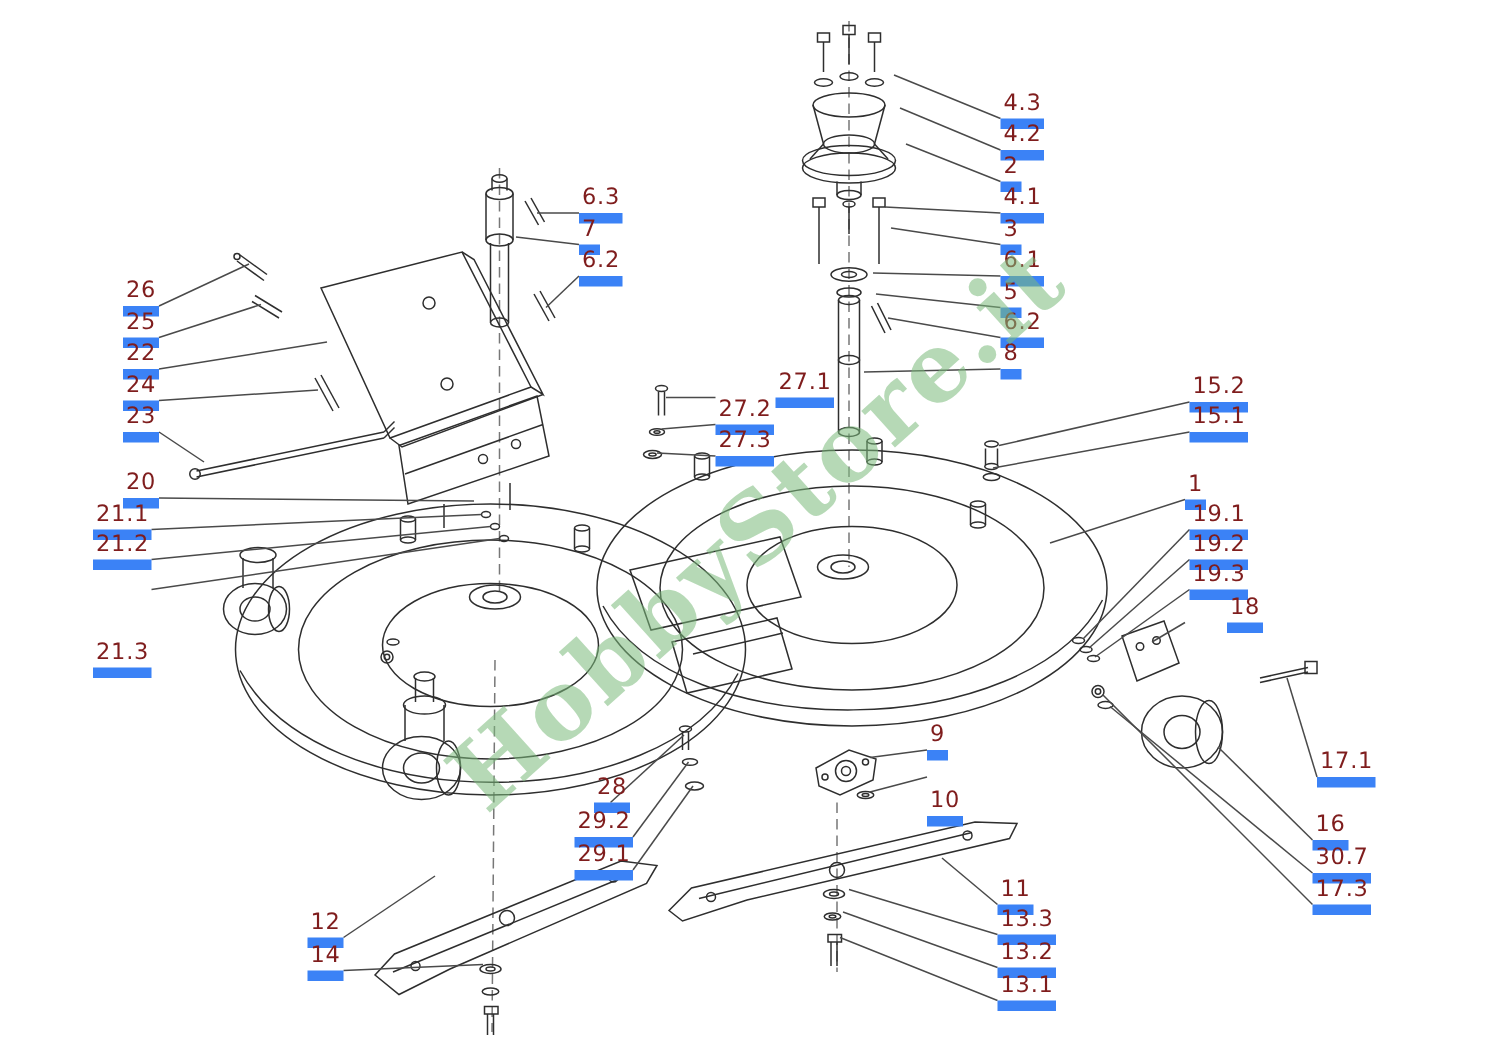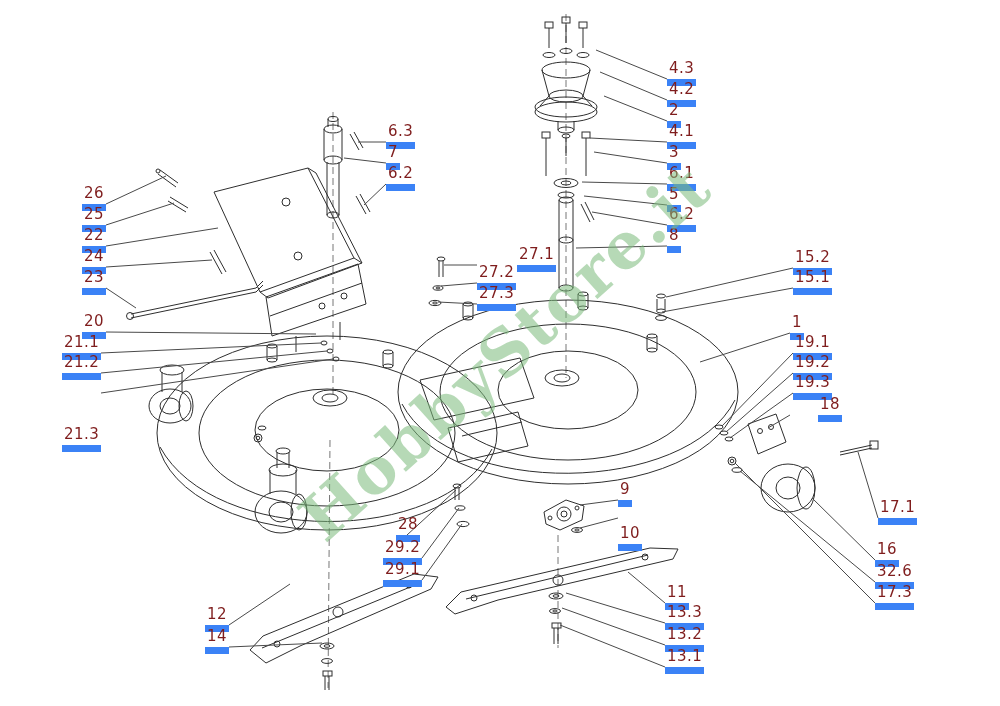--- a/index.html
+++ b/index.html
@@ -360,21 +360,21 @@
     <div class="part-label" style="left: 667px; top: 228px;">8</div>
     <div class="part-label" style="left: 793px; top: 250px;">15.2</div>
     <div class="part-label" style="left: 793px; top: 270px; text-align: center;">15.1</div>
     <div class="part-label" style="left: 790px; top: 315px;">1</div>
     <div class="part-label" style="left: 793px; top: 335px;">19.1</div>
     <div class="part-label" style="left: 793px; top: 355px;">19.2</div>
     <div class="part-label" style="left: 793px; top: 375px;">19.3</div>
     <div class="part-label" style="left: 818px; top: 397px;">18</div>
     <div class="part-label" style="left: 878px; top: 500px;">17.1</div>
     <div class="part-label" style="left: 875px; top: 542px;">16</div>
-    <div class="part-label" style="left: 875px; top: 564px;">32.6</div>
+    <div class="part-label" style="left: 875px; top: 564px;">30.7</div>
     <div class="part-label" style="left: 875px; top: 585px;">17.3</div>
     <div class="part-label" style="left: 82px; top: 186px;">26</div>
     <div class="part-label" style="left: 82px; top: 207px;">25</div>
     <div class="part-label" style="left: 82px; top: 228px;">22</div>
     <div class="part-label" style="left: 82px; top: 249px;">24</div>
     <div class="part-label" style="left: 82px; top: 270px;">23</div>
     <div class="part-label" style="left: 82px; top: 314px;">20</div>
     <div class="part-label" style="left: 62px; top: 335px;">21.1</div>
     <div class="part-label" style="left: 62px; top: 355px;">21.2</div>
     <div class="part-label" style="left: 62px; top: 395px; margin-top: 32px;">21.3</div>

